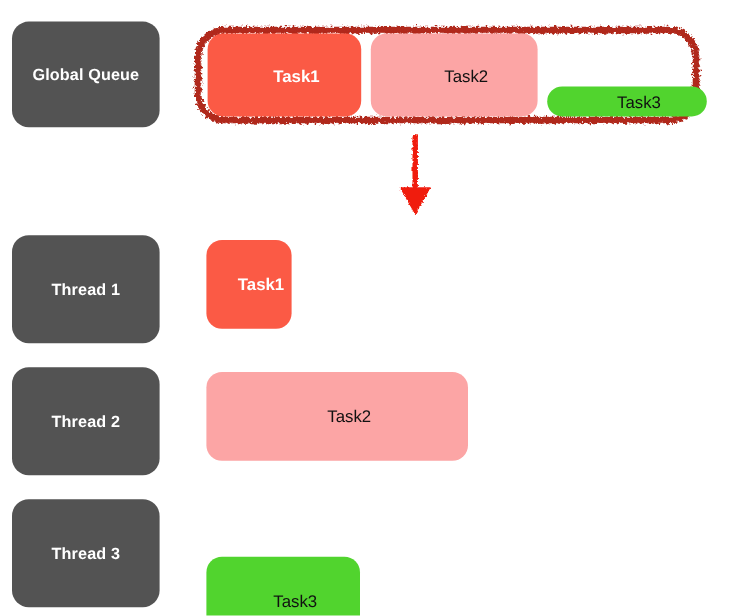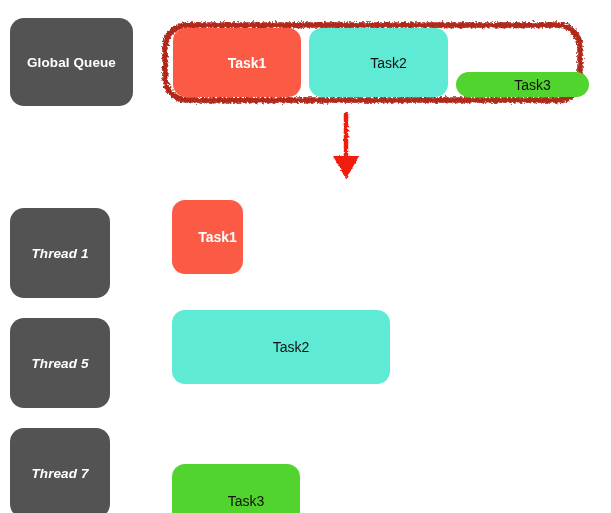--- a/index.html
+++ b/index.html
@@ -73,45 +73,44 @@
   .task {
     border-radius: 13px;
     font-size: 14px;
     font-weight: normal;
     display: flex;
     align-items: center;
     justify-content: center;
     padding-left: 20px;
   }
   .task-red   { background: #fb5a45; color: #ffffff; font-weight: bold; }
-  .task-blue  { background: #5eead4; color: #111111; }
+  .task-blue  { background: #fca5a5; color: #111111; }
   .task-green { background: #51d42e; color: #111111; margin-top: 44px; }
 
   .queue-slots .task-red   { flex: 0 0 108px; }
   .queue-slots .task-blue  { flex: 0 0 119px; }
   .queue-slots .task-green { flex: 0 0 113px; }
   .queue-slots .queue-empty { flex: 1 1 auto; }
 
   
   .flow-arrow {
     position: absolute;
     left: 325px;
     top: 108px;
     width: 44px;
     height: 75px;
   }
 
   
   .thread-row { position: absolute; left: 0; width: 611px; }
   .thread-row .label-box {
     left: 10px;
-    top: 16px;
-    width: 100px;
+    top: 4px;
+    width: 123px;
     height: 90px;
-    font-style: italic;
   }
   .timeline {
     position: absolute;
     left: 152px;
     top: 36px;
     width: 426px;
     height: 18px;
     pointer-events: none;
   }
   .thread-row .task {
@@ -194,42 +193,42 @@
     </svg>
 
     <div class="node task task-red" id="thread-task-1">
       <span>Task1</span>
     </div>
   </div>
 
   <div class="thread-row" id="thread-row-2">
 
     <div class="node label-box">
-      <span>Thread 5</span>
+      <span>Thread 2</span>
     </div>
 
     <svg class="timeline" viewBox="0 0 426 18" preserveAspectRatio="none">
       <defs>
         <filter id="roughen-tl2" x="-5%" y="-200%" width="110%" height="500%">
           <feTurbulence type="fractalNoise" baseFrequency="0.9 0.55" numOctaves="4" seed="23" result="tn2"></feTurbulence>
           <feDisplacementMap in="SourceGraphic" in2="tn2" scale="4" xChannelSelector="R" yChannelSelector="G"></feDisplacementMap>
         </filter>
       </defs>
       <line x1="0" y1="9" x2="426" y2="9" stroke="#121212" stroke-width="3" filter="url(#roughen-tl2)"></line>
     </svg>
 
     <div class="node task task-blue" id="thread-task-2">
       <span>Task2</span>
     </div>
   </div>
 
   <div class="thread-row" id="thread-row-3">
 
     <div class="node label-box">
-      <span>Thread 7</span>
+      <span>Thread 3</span>
     </div>
 
     <svg class="timeline" viewBox="0 0 426 18" preserveAspectRatio="none">
       <defs>
         <filter id="roughen-tl3" x="-5%" y="-200%" width="110%" height="500%">
           <feTurbulence type="fractalNoise" baseFrequency="0.9 0.55" numOctaves="4" seed="37" result="tn3"></feTurbulence>
           <feDisplacementMap in="SourceGraphic" in2="tn3" scale="4" xChannelSelector="R" yChannelSelector="G"></feDisplacementMap>
         </filter>
       </defs>
       <line x1="0" y1="9" x2="426" y2="9" stroke="#121212" stroke-width="3" filter="url(#roughen-tl3)"></line>

